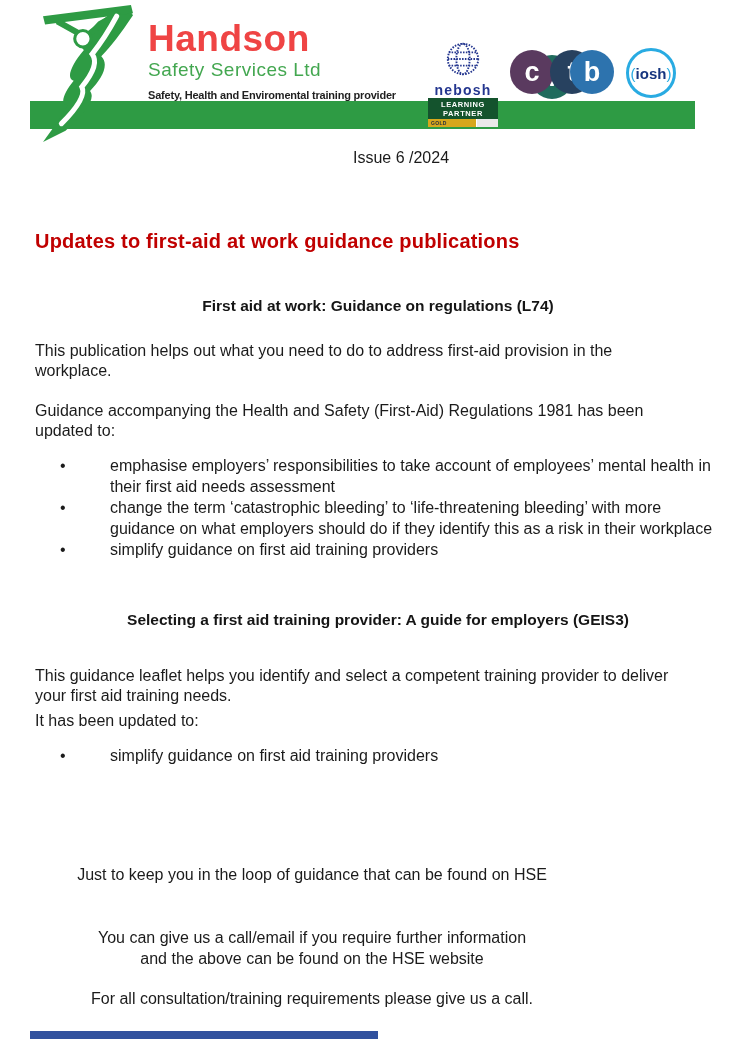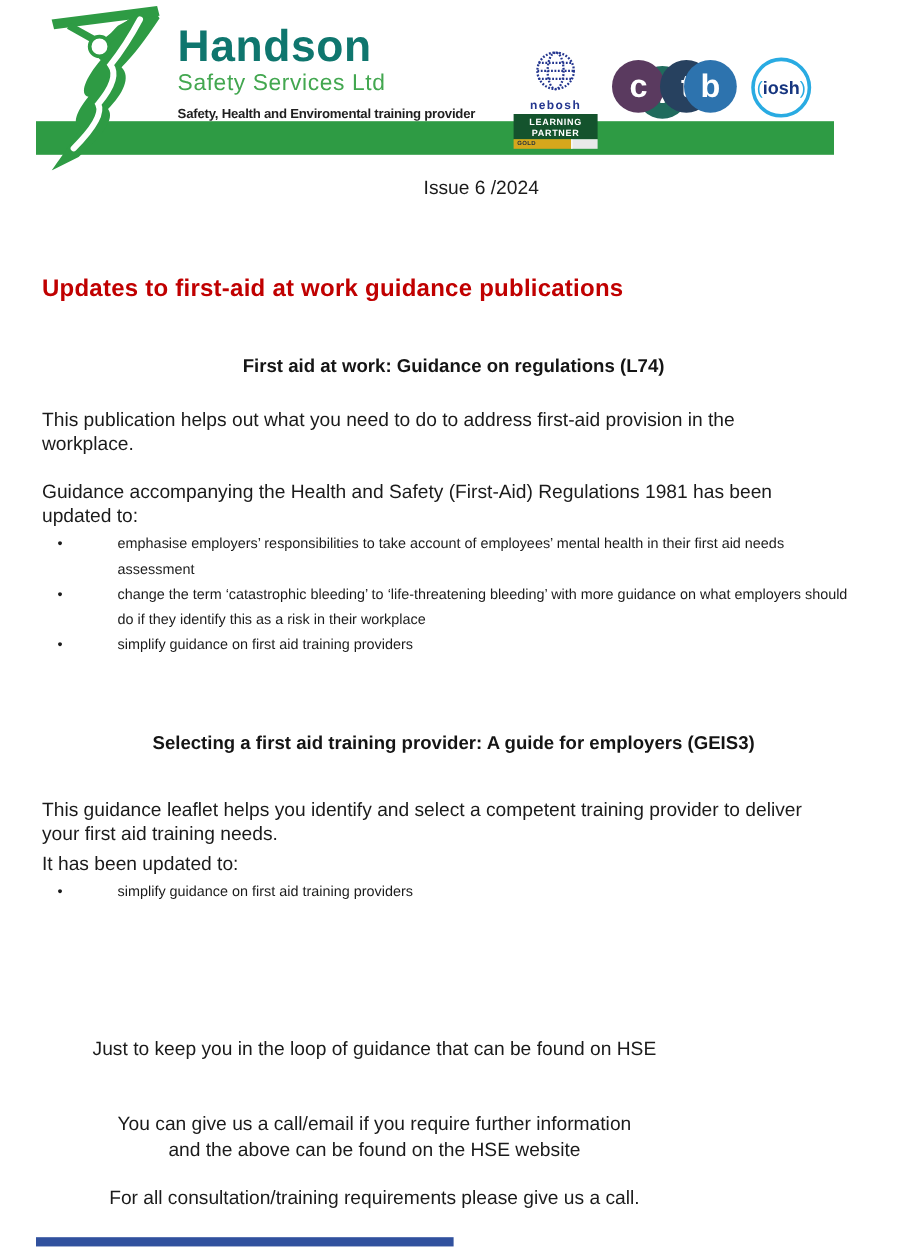--- a/index.html
+++ b/index.html
@@ -4,26 +4,26 @@
 <style>
   html,body { margin:0; padding:0; background:#ffffff; }
   .page {
     position:relative; width:753px; height:1039px; background:#ffffff;
     font-family:"Liberation Sans", sans-serif; color:#1b1b1b; overflow:hidden;
   }
   
   .green-bar { position:absolute; left:30px; top:101px; width:665px; height:28px; background:#2E9B44; z-index:1; }
   .figure-logo { position:absolute; left:36px; top:4px; width:104px; height:138px; z-index:2; }
   .brand { position:absolute; left:148px; top:20px; z-index:2; }
-  .brand-name { font-size:37px; font-weight:bold; color:#0f766e; line-height:1.0; letter-spacing:0.5px; }
+  .brand-name { font-size:37px; font-weight:bold; color:#ef4444; line-height:1.0; letter-spacing:0.5px; }
   .brand-sub  { font-size:19px; color:#43A750; margin-top:2px; letter-spacing:0.5px; }
   .brand-tag  { font-size:11px; font-weight:bold; color:#1f1f1f; margin-top:8px; letter-spacing:-0.2px; }
   .badges { position:absolute; left:428px; top:40px; display:flex; align-items:flex-start; gap:12px; z-index:3; }
   .nebosh { width:70px; display:flex; flex-direction:column; align-items:center; }
-  .nebosh-name { font-size:10px; font-weight:bold; color:#24368F; letter-spacing:1.2px; line-height:1; margin:1px 0 1px 0; }
+  .nebosh-name { font-size:14px; font-weight:bold; color:#24368F; letter-spacing:1.2px; line-height:1; margin:1px 0 1px 0; }
   .nebosh-box { background:#14532d; color:#fff; font-size:7.5px; font-weight:bold; text-align:center; width:100%; padding:2px 0 1px 0; line-height:1.2; letter-spacing:0.6px; }
   .nebosh-strip { display:flex; width:100%; height:8px; }
   .strip-gold { flex:2.1; background:#D6A71C; color:#27313d; font-size:5px; font-weight:bold; line-height:8px; padding-left:3px; letter-spacing:0.3px; }
   .strip-white { flex:1; background:#e9e9e9; border-left:1px solid #fff; }
   .citb { display:flex; margin-top:10px; }
   .citb-circle { position:relative; width:44px; height:44px; border-radius:50%;
     color:#fff; font-weight:bold; font-size:27px; display:flex; align-items:center; justify-content:center; }
   .citb-c { background:#5A3A5F; z-index:3; }
   .citb-i { background:#206B5D; margin-left:-24px; margin-top:5px; z-index:2; }
   .citb-t { background:#27415F; margin-left:-24px; z-index:4; }
@@ -36,21 +36,21 @@
   
   .doc-title { position:absolute; top:230px; left:35px; width:705px; font-size:20px; font-weight:bold; color:#C00000; letter-spacing:0.2px; }
   .sec-head { position:absolute; left:8px; width:740px; text-align:center; font-weight:bold; font-size:15.5px; color:#151515; }
   .sec1-head { top:297px; }
   .sec2-head { top:611px; }
   .para { position:absolute; left:35px; width:640px; font-size:16px; line-height:20px; color:#1b1b1b; }
   .p1 { top:341px; }
   .p2 { top:401px; }
   .p3 { top:666px; }
   .p4 { top:711px; }
-  ul.bullets { position:absolute; left:35px; width:680px; margin:0; padding:0; list-style:none; font-size:12px; line-height:21px; color:#1b1b1b; }
+  ul.bullets { position:absolute; left:35px; width:680px; margin:12px; padding:0; list-style:none; font-size:16px; line-height:21px; color:#1b1b1b; }
   .ul1 { top:443px; }
   .ul2 { top:733px; }
   ul.bullets li { position:relative; padding-left:63px; margin:0; }
   ul.bullets li::before { content:"\2022"; position:absolute; left:13px; top:0; }
   
   .footer-group { position:absolute; left:0; width:624px; text-align:center; font-size:16px; line-height:21px; color:#1b1b1b; }
   .fg1 { top:864px; }
   .fg2 { top:927px; }
   .fg3 { top:988px; }
   .bottom-bar { position:absolute; left:30px; top:1031px; width:348px; height:8px; background:#31519E; }

